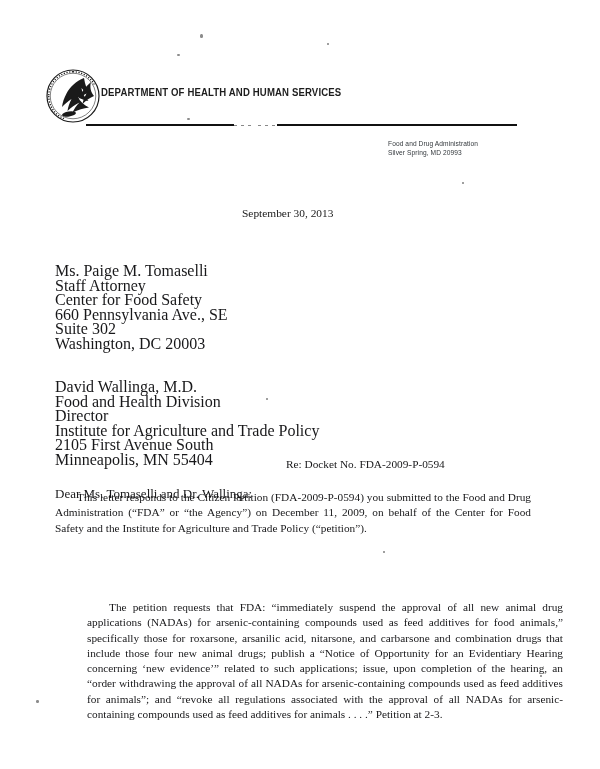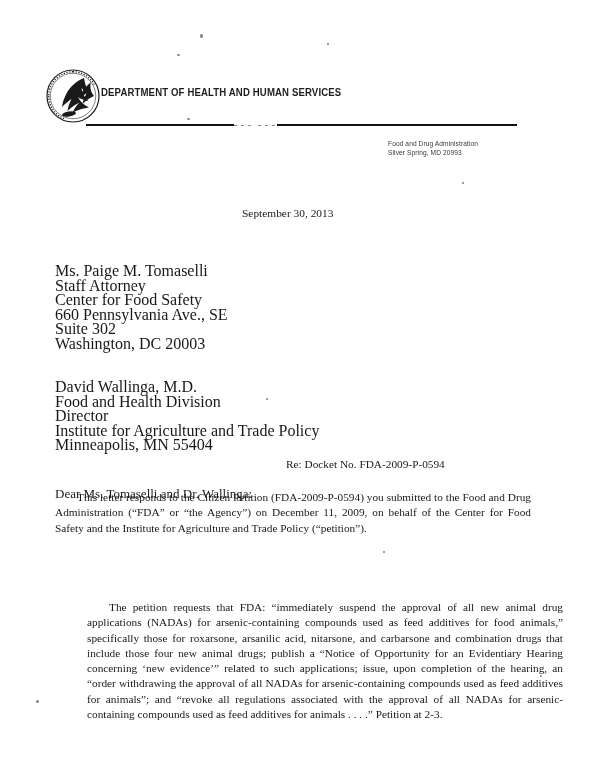--- a/index.html
+++ b/index.html
@@ -200,20 +200,21 @@
     <div>660 Pennsylvania Ave., SE</div>
     <div>Suite 302</div>
     <div>Washington, DC 20003</div>
   </div>
 
   <div class="addr-block second">
     <div>David Wallinga, M.D.</div>
     <div>Food and Health Division</div>
     <div>Director</div>
     <div>Institute for Agriculture and Trade Policy</div>
+    <div>2105 First Avenue South</div>
     <div>Minneapolis, MN 55404</div>
   </div>
 
   <div class="re-line">Re: Docket No. FDA-2009-P-0594</div>
 
   <div class="salutation">Dear Ms. Tomaselli and Dr. Wallinga:</div>
 
   <div class="body-para para-1"><span class="para-indent"></span><span>This letter responds to the Citizen Petition (FDA-2009-P-0594) you submitted to the Food and Drug Administration (“FDA” or “the Agency”) on December 11, 2009, on behalf of the Center for Food Safety and the Institute for Agriculture and Trade Policy (“petition”).</span></div>
 
   <div class="body-para para-2"><span class="para-indent"></span><span>The petition requests that FDA: “immediately suspend the approval of all new animal drug applications (NADAs) for arsenic-containing compounds used as feed additives for food animals,” specifically those for roxarsone, arsanilic acid, nitarsone, and carbarsone and combination drugs that include those four new animal drugs; publish a “Notice of Opportunity for an Evidentiary Hearing concerning ‘new evidence’” related to such applications; issue, upon completion of the hearing, an “order withdrawing the approval of all NADAs for arsenic-containing compounds used as feed additives for animals”; and “revoke all regulations associated with the approval of all NADAs for arsenic-containing compounds used as feed additives for animals . . . .” Petition at 2-3.</span></div>

